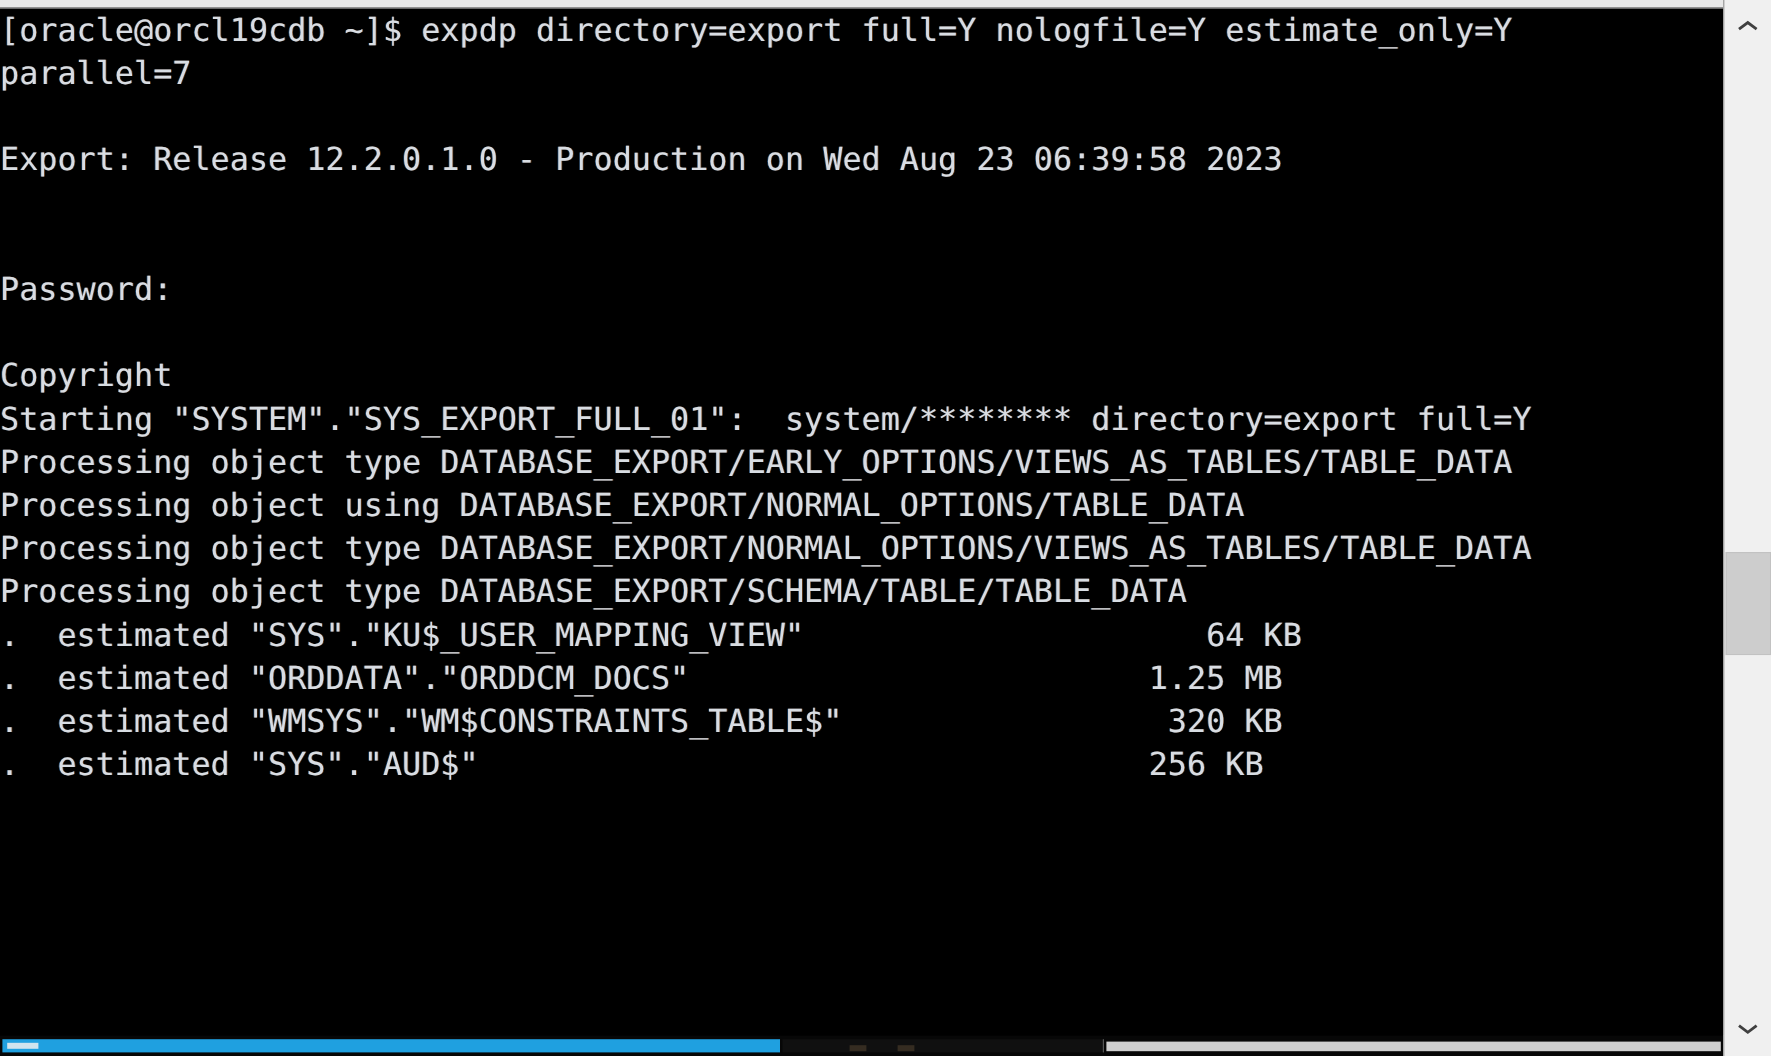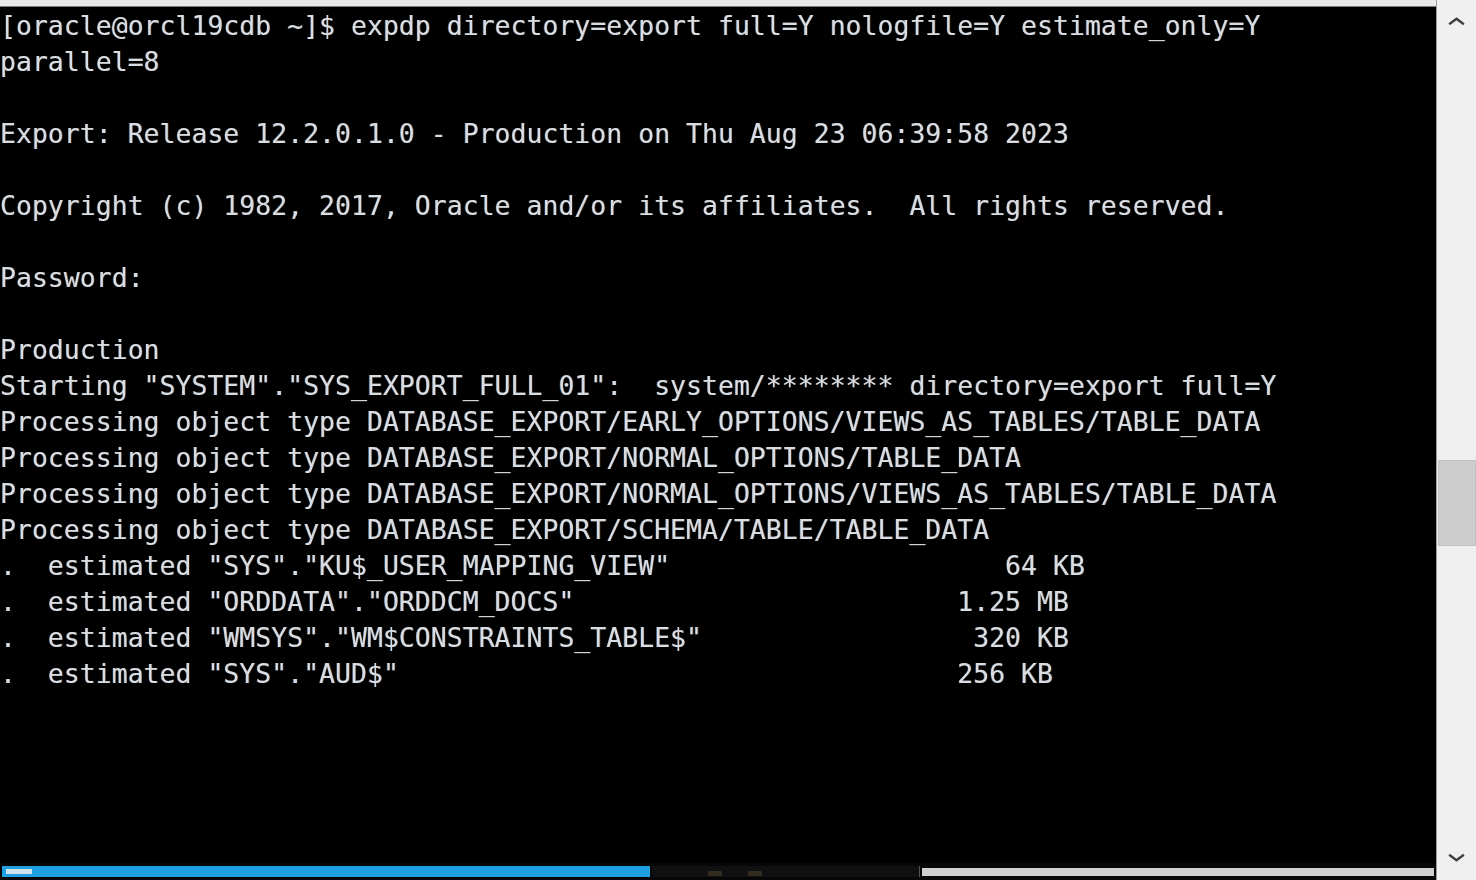--- a/index.html
+++ b/index.html
@@ -159,32 +159,31 @@
 </style>
 </head>
 <body>
 
 <div id="screen">
 
   <div id="top-strip"></div>
 
   <div id="terminal">
     <div class="line">[oracle@orcl19cdb ~]$ expdp directory=export full=Y nologfile=Y estimate_only=Y</div>
-    <div class="line">parallel=8</div>
-    <div class="line blank"></div>
-    <div class="line">Export: Release 12.2.0.1.0 - Production on Thu Aug 23 06:39:58 2023</div>
-    <div class="line blank"></div>
-    <div class="line">Copyright (c) 1982, 2017, Oracle and/or its affiliates.  All rights reserved.</div>
+    <div class="line">parallel=7</div>
+    <div class="line blank"></div>
+    <div class="line">Export: Release 12.2.0.1.0 - Production on Wed Aug 23 06:39:58 2023</div>
+    <div class="line blank"></div>
     <div class="line blank"></div>
     <div class="line">Password:</div>
     <div class="line blank"></div>
-    <div class="line">Production</div>
+    <div class="line">Copyright</div>
     <div class="line">Starting "SYSTEM"."SYS_EXPORT_FULL_01":  system/******** directory=export full=Y</div>
     <div class="line">Processing object type DATABASE_EXPORT/EARLY_OPTIONS/VIEWS_AS_TABLES/TABLE_DATA</div>
-    <div class="line">Processing object type DATABASE_EXPORT/NORMAL_OPTIONS/TABLE_DATA</div>
+    <div class="line">Processing object using DATABASE_EXPORT/NORMAL_OPTIONS/TABLE_DATA</div>
     <div class="line">Processing object type DATABASE_EXPORT/NORMAL_OPTIONS/VIEWS_AS_TABLES/TABLE_DATA</div>
     <div class="line">Processing object type DATABASE_EXPORT/SCHEMA/TABLE/TABLE_DATA</div>
     <div class="line">.  estimated "SYS"."KU$_USER_MAPPING_VIEW"                     64 KB</div>
     <div class="line">.  estimated "ORDDATA"."ORDDCM_DOCS"                        1.25 MB</div>
     <div class="line">.  estimated "WMSYS"."WM$CONSTRAINTS_TABLE$"                 320 KB</div>
     <div class="line">.  estimated "SYS"."AUD$"                                   256 KB</div>
   </div>
 
   <div id="vscroll">
     <div id="vscroll-up">

